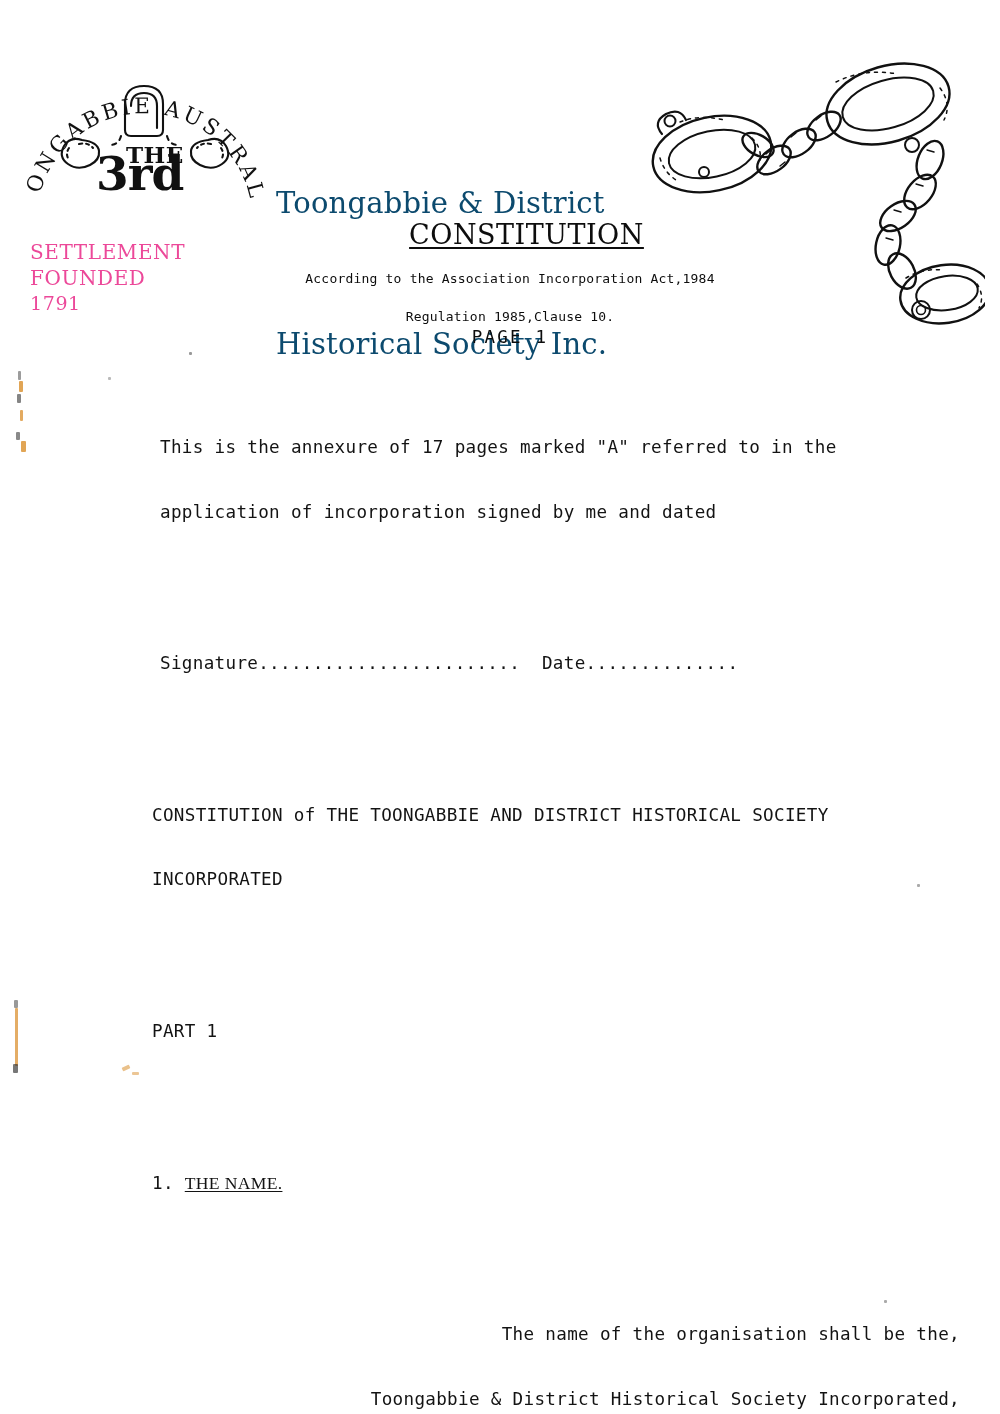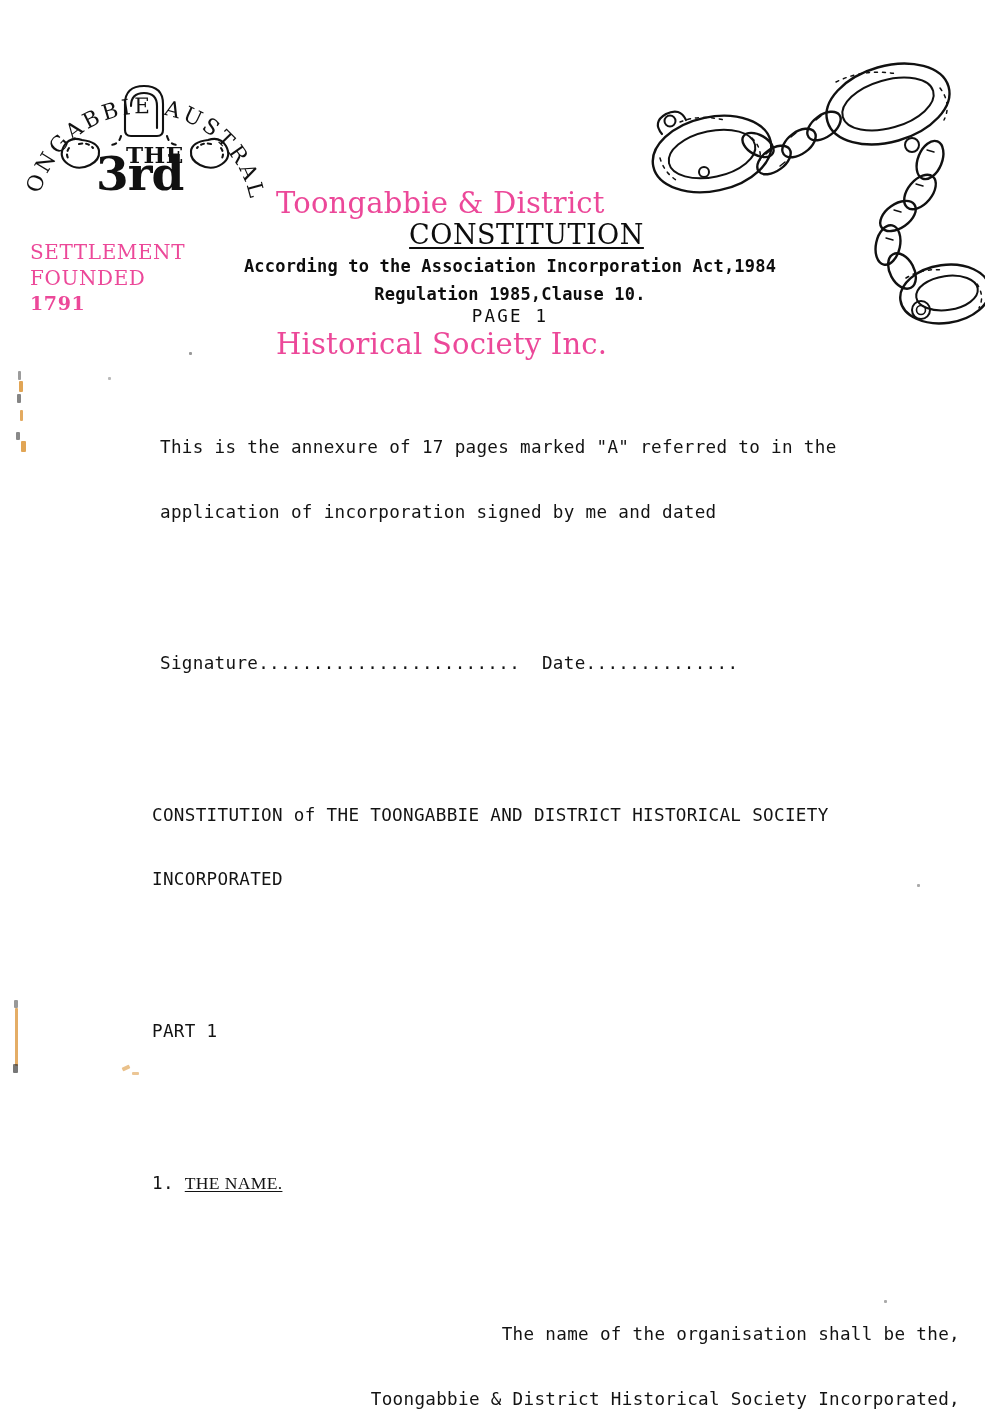--- a/index.html
+++ b/index.html
@@ -37,42 +37,42 @@
     position: absolute;
     left: 8px;
     top: 196px;
     width: 245px;
     text-align: left;
     font-family: "DejaVu Serif", serif;
     color: #ec4899;
     line-height: 1.28;
   }
   .logo-bottom div { font-size: 20px; letter-spacing: 0.6px; }
-  .logo-bottom div.year { font-size: 19px; font-weight: bold; }
+  .logo-bottom div.year { font-size: 19px; }
 
   
   #chain {
     position: absolute;
     left: 640px;
     top: 42px;
     width: 345px;
     height: 285px;
   }
   #chain svg { display: block; }
 
   
   #society-title {
     position: absolute;
     left: 276px;
     top: 86px;
     width: 400px;
     font-family: "DejaVu Serif", serif;
     font-size: 29px;
     line-height: 1.62;
-    color: #ec4899;
+    color: #0c4a6e;
     letter-spacing: 0.2px;
     white-space: pre;
   }
 
   #doc-heading {
     position: absolute;
     left: 150px;
     top: 219px;
     width: 720px;
     text-align: center;
@@ -81,26 +81,25 @@
   #doc-heading .const {
     font-family: "DejaVu Serif", serif;
     font-size: 27px;
     letter-spacing: 0.5px;
     text-decoration: underline;
     text-underline-offset: 3px;
     display: inline-block;
     margin-left: 33px;
   }
   #doc-heading .sub {
-    font-size: 17px;
+    font-size: 13px;
     line-height: 1.42;
     letter-spacing: 0.2px;
-    margin-top: 4px;
+    margin-top: 20px;
     white-space: pre;
-    font-weight: bold;
   }
   #doc-heading .pageno {
     font-size: 17.5px;
     letter-spacing: 2.2px;
   }
 
   
   #body-text {
     position: absolute;
     left: 160px;

